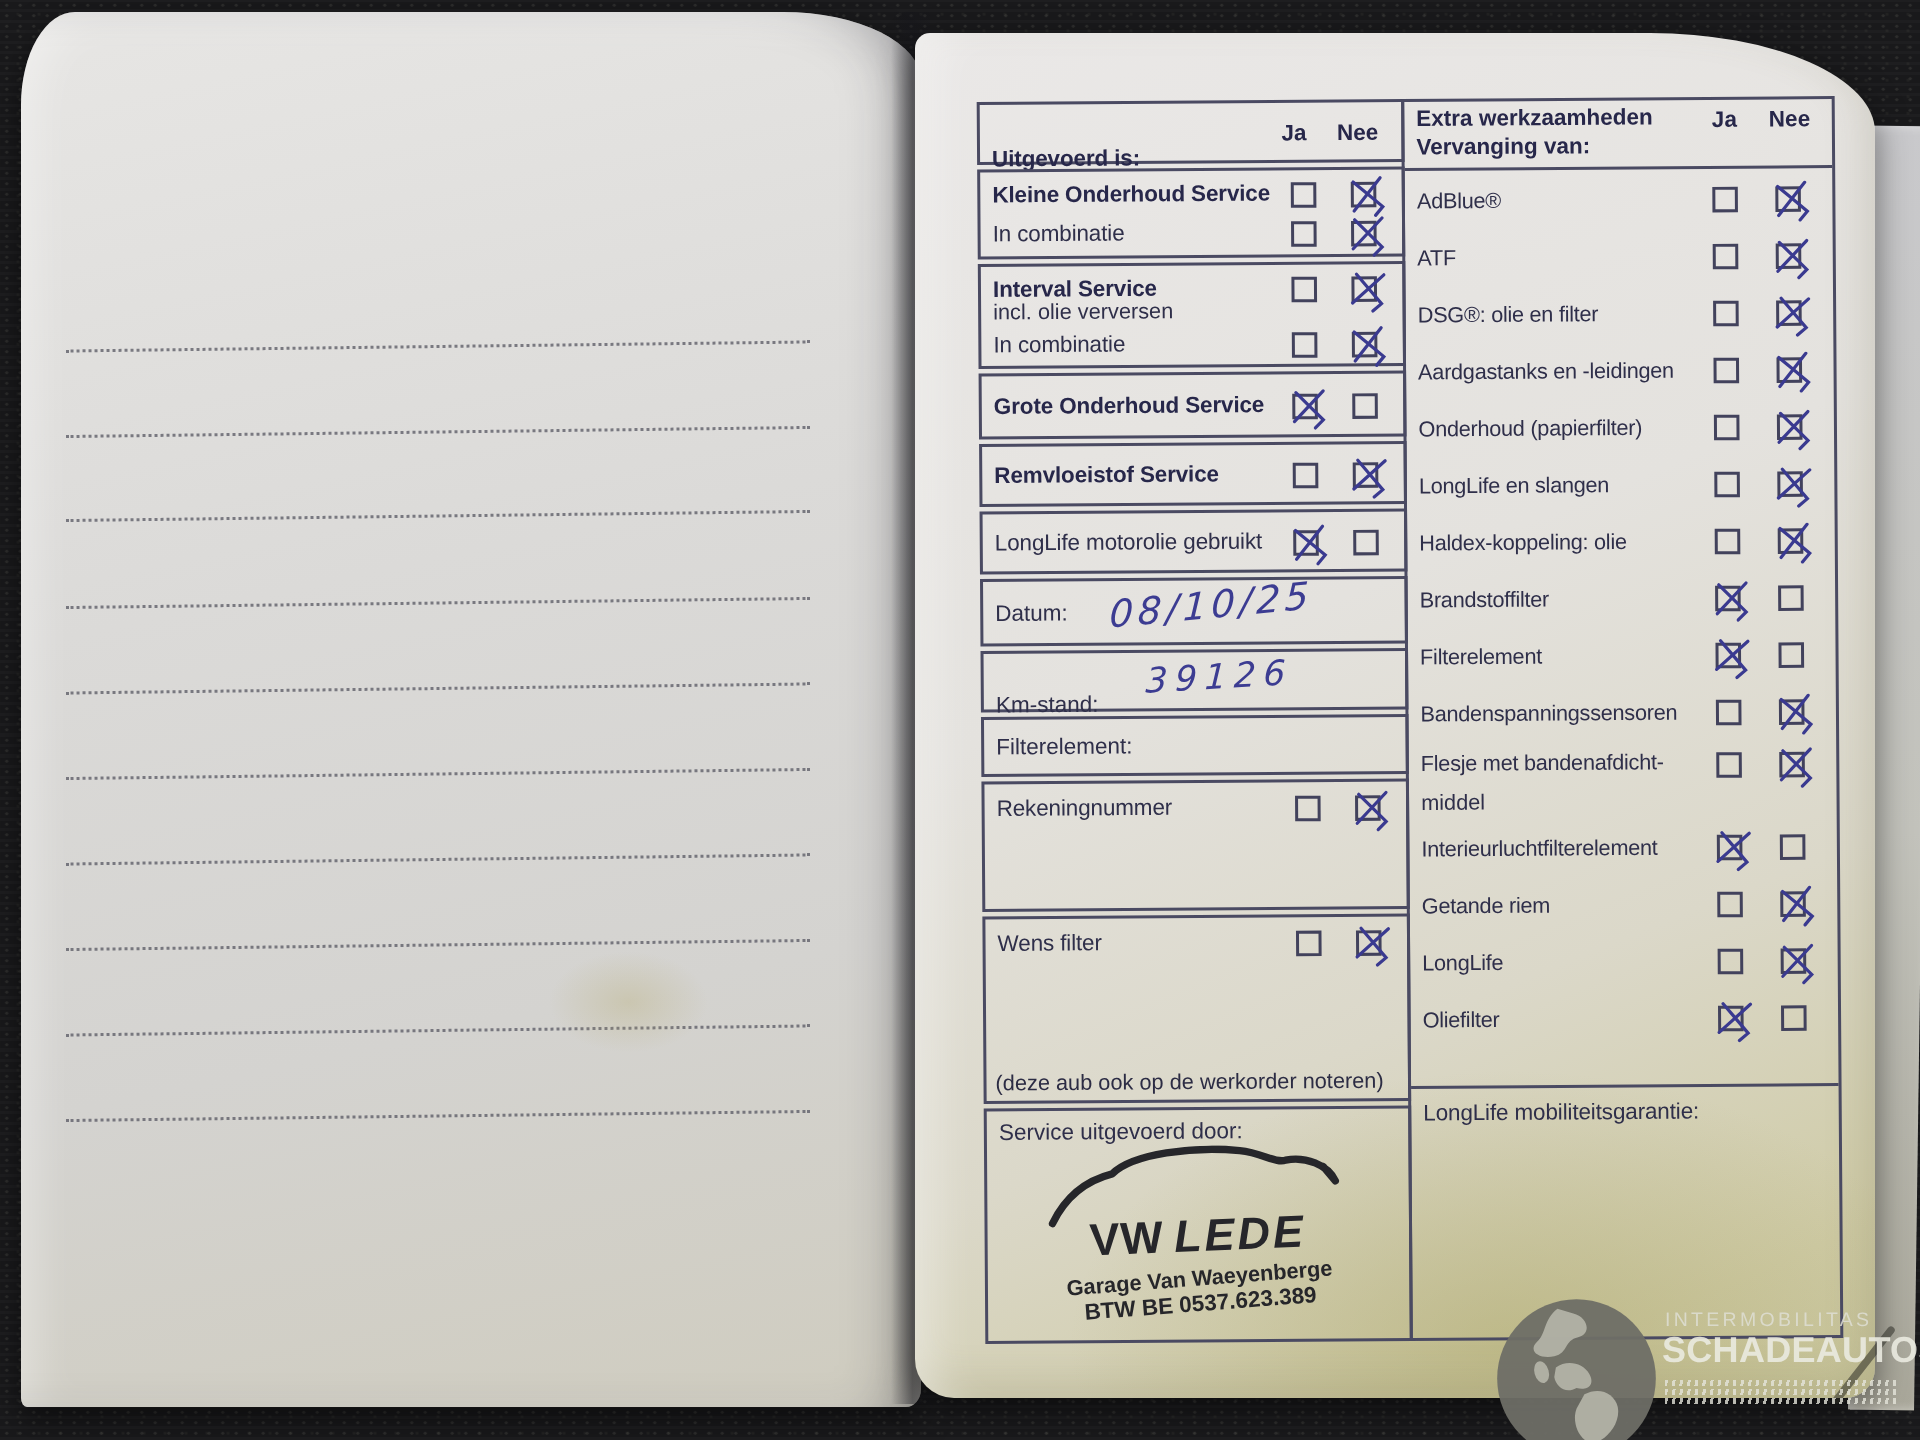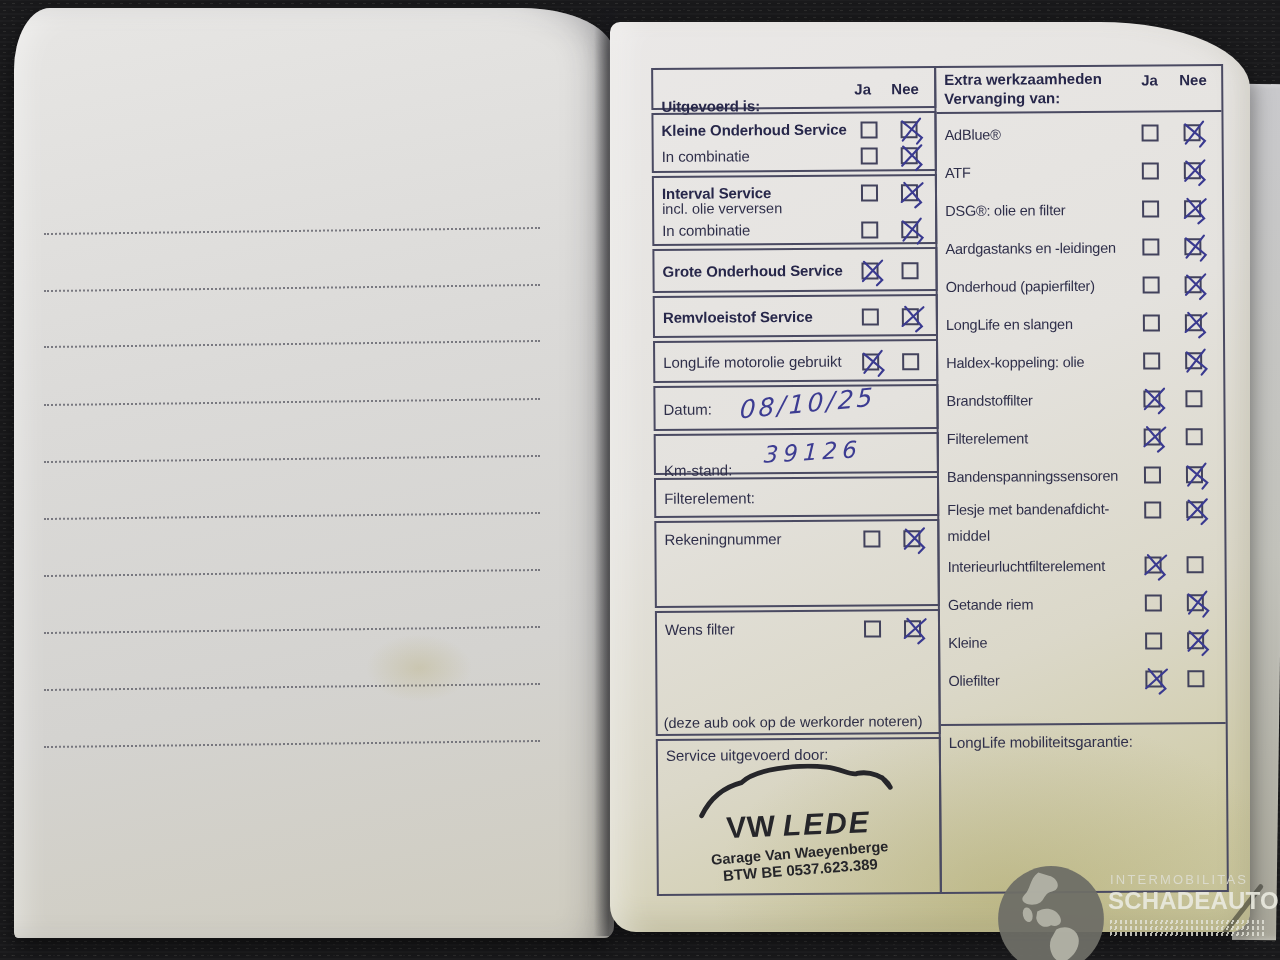--- a/index.html
+++ b/index.html
@@ -403,21 +403,21 @@
             <div class="item">
               <span class="ilbl">Getande riem</span>
               <span class="cb ja"></span>
               <span class="cb nee">
                 <svg class="mark" style="transform:rotate(-5deg)" viewBox="0 0 26 28">
                   <path d="M4 22 L22 3 M5 4 C11 10 16 15 22 21 L17 26"></path>
                 </svg>
               </span>
             </div>
             <div class="item">
-              <span class="ilbl">Kleine</span>
+              <span class="ilbl">LongLife</span>
               <span class="cb ja"></span>
               <span class="cb nee">
                 <svg class="mark" style="transform:rotate(0deg)" viewBox="0 0 26 28">
                   <path d="M4 22 L22 3 M5 4 C11 10 16 15 22 21 L17 26"></path>
                 </svg>
               </span>
             </div>
             <div class="item">
               <span class="ilbl">Oliefilter</span>
               <span class="cb ja">

